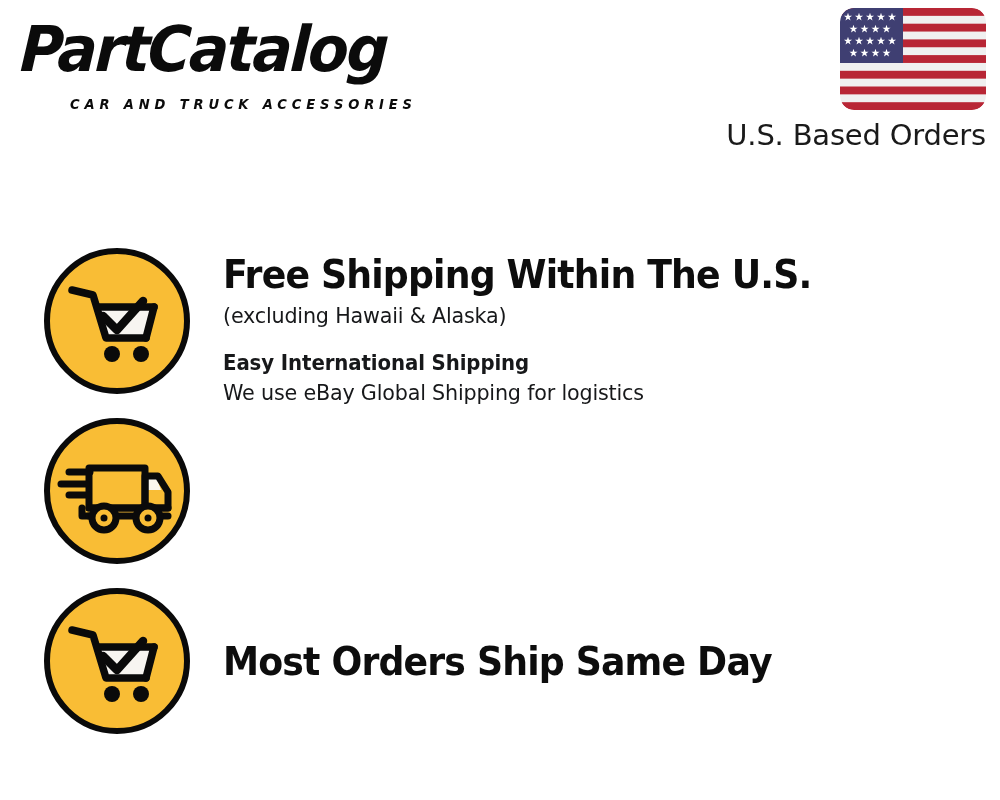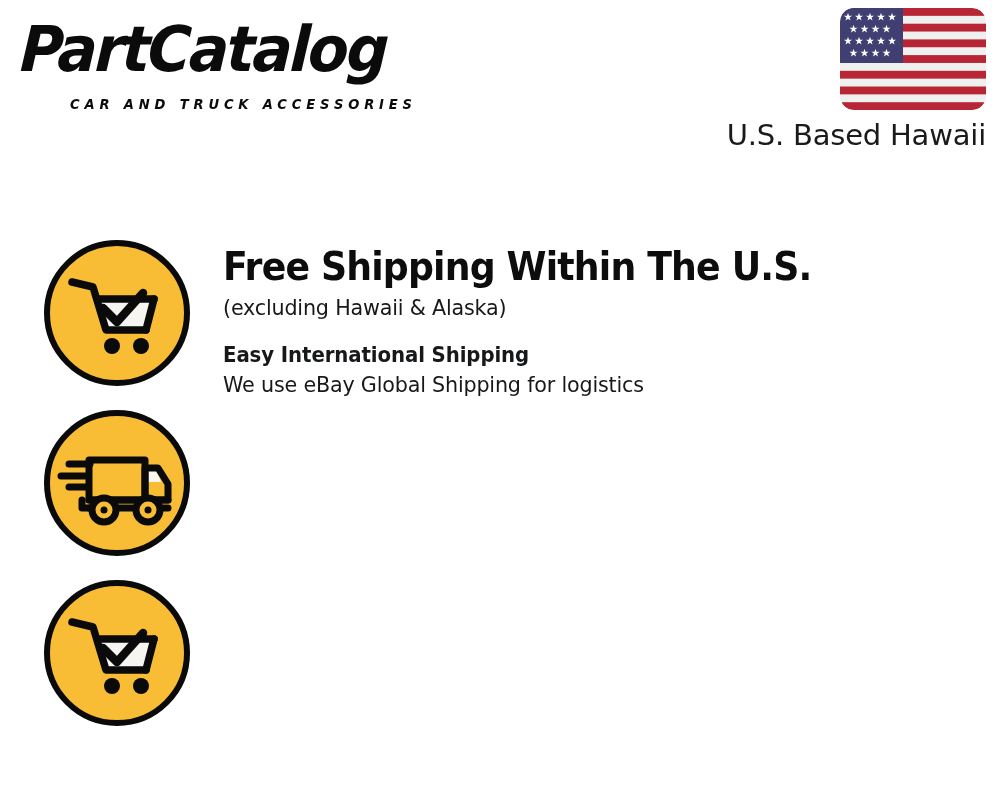--- a/index.html
+++ b/index.html
@@ -83,21 +83,21 @@
     color: #1a1a1a;
     line-height: 1.1;
     white-space: nowrap;
     letter-spacing: -0.2px;
   }
 
   
   .features {
     position: absolute;
     left: 0;
-    top: 238px;
+    top: 246px;
     width: 1000px;
   }
   .feature-row {
     position: relative;
     display: flex;
     align-items: flex-start;
     height: 170px;
   }
   .feature-icon-wrap {
     position: relative;
@@ -209,21 +209,21 @@
             <use href="#star5" x="52" y="33"></use>
 
             <use href="#star5" x="13.5" y="45"></use>
             <use href="#star5" x="24.5" y="45"></use>
             <use href="#star5" x="35.5" y="45"></use>
             <use href="#star5" x="46.5" y="45"></use>
           </g>
         </g>
       </svg>
     </span>
-    <div class="seller-label">U.S. Based Hawaii</div>
+    <div class="seller-label">U.S. Based Orders</div>
   </div>
 
   <div class="features">
 
     <div class="feature-row row-shipping">
       <div class="feature-icon-wrap">
         <span class="icon-circle">
           <svg viewBox="0 0 150 150" width="150" height="150" aria-hidden="true">
             <circle cx="75" cy="75" r="70" fill="#f9bd35" stroke="#0a0a0a" stroke-width="6"></circle>
 
@@ -291,16 +291,19 @@
               <path d="M30 44 L51 49 L64 92 L104 92"></path>
               <path d="M56 61 L112 61"></path>
               <path d="M112 61 L104 92"></path>
             </g>
             <polyline points="61,70 75,84 101,55" fill="none" stroke="#0a0a0a" stroke-width="8.5" stroke-linecap="round" stroke-linejoin="round"></polyline>
             <circle cx="70" cy="108" r="8" fill="#0a0a0a"></circle>
             <circle cx="99" cy="108" r="8" fill="#0a0a0a"></circle>
           </svg>
         </span>
       </div>
+      <div class="feature-text">
+        <div class="feature-heading">Most Orders Ship Same Day</div>
+      </div>
     </div>
 
   </div>
 </div>
 
 </body></html>

